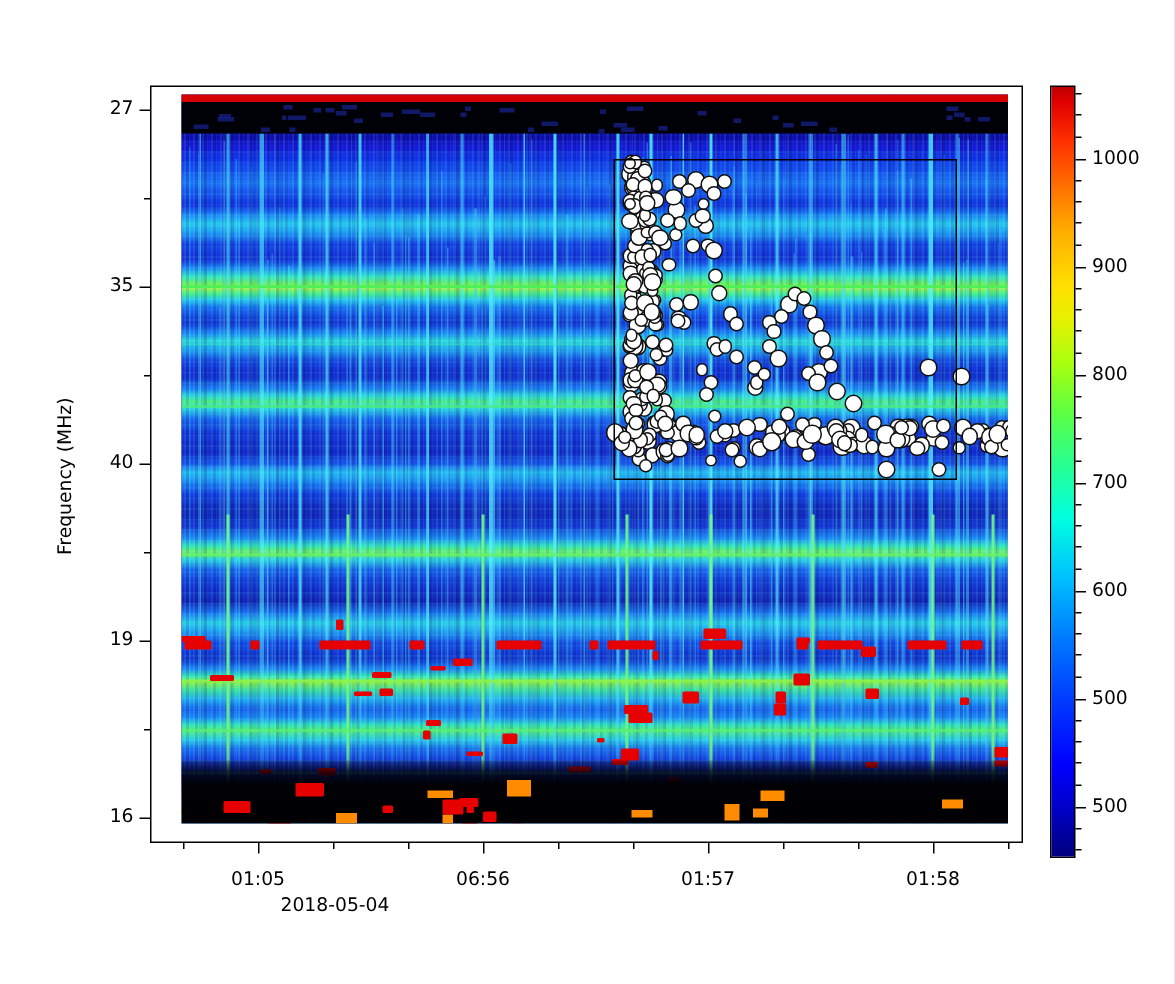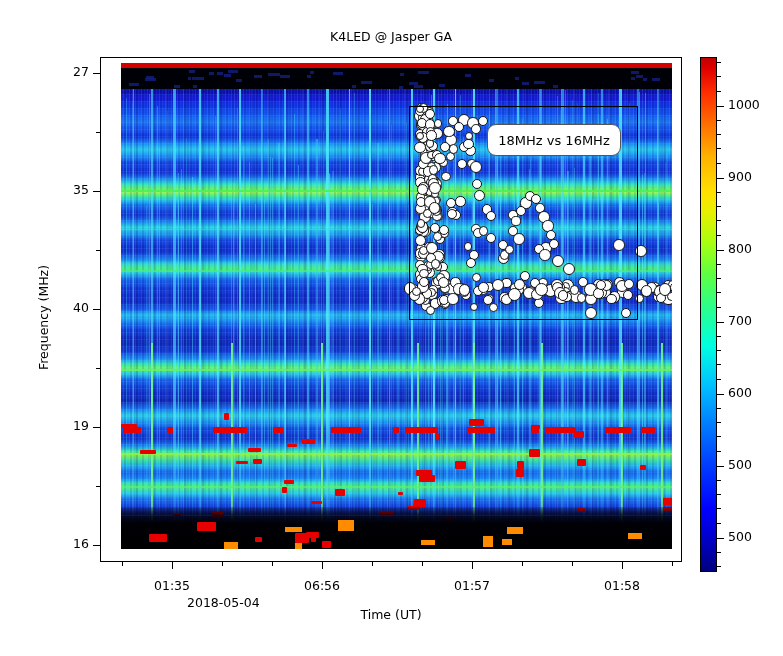--- a/index.html
+++ b/index.html
@@ -421,21 +421,20 @@
     font-size: 12.5px;
     color: #000;
     white-space: nowrap;
   }
 </style>
 </head>
 <body>
 
 <div id="figure">
 
-  <div id="chart-title">K4LED @ Jasper GA</div>
 
   <div id="axes-frame">
 
     <div id="spectrogram">
       <div class="spec-layer" id="spec-base"></div>
       <div class="spec-layer" id="spec-hbands"></div>
       <div class="spec-layer" id="spec-vstripes"></div>
       <div class="spec-layer" id="spec-vstripes2"></div>
 
       <div id="spec-vspikes">
@@ -1122,23 +1121,20 @@
           <div class="pt" style="width: 10.1806px; height: 10.1806px; left: 534.8px; top: 230.1px;"></div>
           <div class="pt" style="width: 12.7631px; height: 12.7631px; left: 537.5px; top: 219.9px;"></div>
           <div class="pt" style="width: 9.04538px; height: 9.04538px; left: 546.4px; top: 229px;"></div>
           <div class="pt" style="width: 10.9472px; height: 10.9472px; left: 548.8px; top: 219.3px;"></div>
           <div class="pt" style="width: 11.4887px; height: 11.4887px; left: 514.3px; top: 182.3px;"></div>
           <div class="pt" style="width: 11.682px; height: 11.682px; left: 492.2px; top: 176.2px;"></div>
         </div>
 
       <div id="inner-rect"></div>
 
-      <div id="annotation-box">
-        <span>18MHz vs 16MHz</span>
-      </div>
     </div>
 
   </div>
 
   <div id="y-axis">
       <div class="ytick-major" style="top: 73px;"></div>
       <div class="ylabel" style="top: 64px;">27</div>
       <div class="ytick-major" style="top: 191px;"></div>
       <div class="ylabel" style="top: 182px;">35</div>
       <div class="ytick-major" style="top: 309px;"></div>
@@ -1149,38 +1145,37 @@
       <div class="ylabel" style="top: 536px;">16</div>
       <div class="ytick-minor" style="top: 132px;"></div>
       <div class="ytick-minor" style="top: 250px;"></div>
       <div class="ytick-minor" style="top: 368px;"></div>
       <div class="ytick-minor" style="top: 486px;"></div>
     </div>
   <div id="ylabel-title">Frequency (MHz)</div>
 
   <div id="x-axis">
       <div class="xtick-major" style="left: 172px;"></div>
-      <div class="xlabel" style="left: 172px;">01:35</div>
+      <div class="xlabel" style="left: 172px;">01:05</div>
       <div class="xtick-major" style="left: 322px;"></div>
       <div class="xlabel" style="left: 322px;">06:56</div>
       <div class="xtick-major" style="left: 472px;"></div>
       <div class="xlabel" style="left: 472px;">01:57</div>
       <div class="xtick-major" style="left: 622px;"></div>
       <div class="xlabel" style="left: 622px;">01:58</div>
       <div class="xtick-minor" style="left: 122px;"></div>
       <div class="xtick-minor" style="left: 222px;"></div>
       <div class="xtick-minor" style="left: 272px;"></div>
       <div class="xtick-minor" style="left: 372px;"></div>
       <div class="xtick-minor" style="left: 422px;"></div>
       <div class="xtick-minor" style="left: 522px;"></div>
       <div class="xtick-minor" style="left: 572px;"></div>
       <div class="xtick-minor" style="left: 672px;"></div>
     </div>
   <div id="xdate" style="left: 149px; margin-left: 38px;">2018-05-04</div>
-  <div id="xlabel-title">Time (UT)</div>
 
   <div id="colorbar-frame">
     <div id="colorbar-gradient"></div>
   </div>
   <div id="colorbar-ticks">
       <div class="cbtick-major" style="top: 106px;"></div>
       <div class="cblabel" style="top: 97px;">1000</div>
       <div class="cbtick-major" style="top: 178px;"></div>
       <div class="cblabel" style="top: 169px;">900</div>
       <div class="cbtick-major" style="top: 250px;"></div>

